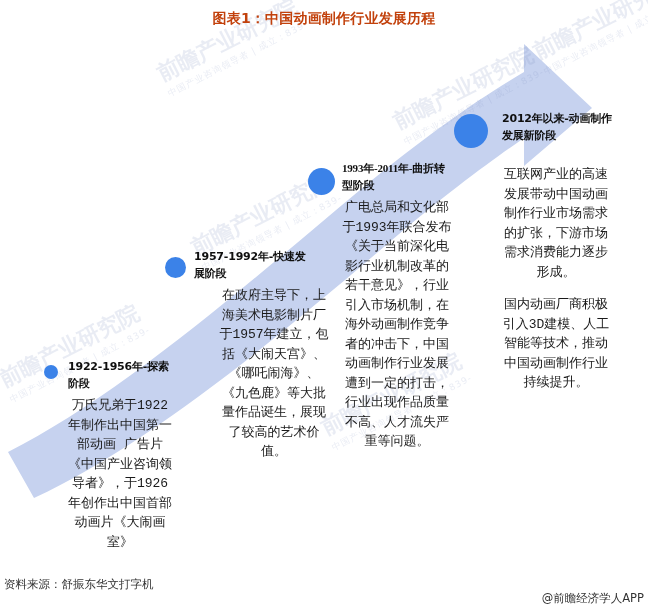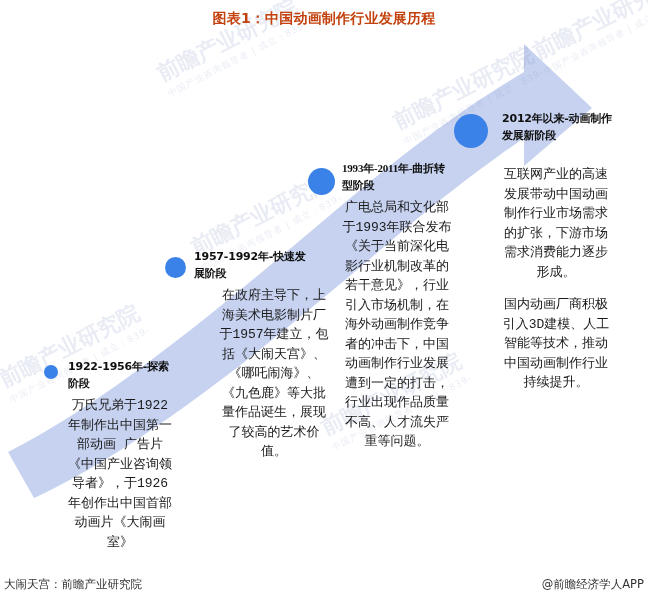--- a/index.html
+++ b/index.html
@@ -121,21 +121,21 @@
   .footer-left {
     position: absolute;
     left: 4px;
     top: 577px;
     font-size: 11.5px;
     color: #333333;
   }
   .footer-right {
     position: absolute;
     right: 4px;
-    top: 577px;
+    top: 591px;
     font-size: 11.5px;
     color: #333333;
   }
 </style>
 </head>
 <body>
 
 <div id="chart-root">
 
   <svg id="ribbon-layer" viewBox="0 0 648 606" width="648" height="606" xmlns="http://www.w3.org/2000/svg">
@@ -210,16 +210,16 @@
 
   <div class="stage" id="stage-4">
     <div class="stage-dot"></div>
     <div class="stage-head">2012年以来-动画制作发展新阶段</div>
     <div class="stage-body">
       <p>互联网产业的高速发展带动中国动画制作行业市场需求的扩张，下游市场需求消费能力逐步形成。</p>
       <p>国内动画厂商积极引入3D建模、人工智能等技术，推动中国动画制作行业持续提升。</p>
     </div>
   </div>
 
-  <div class="footer-left">大闹天宫：前瞻产业研究院</div>
+  <div class="footer-left">资料来源：舒振东华文打字机</div>
   <div class="footer-right">@前瞻经济学人APP</div>
 
 </div>
 
 </body></html>

